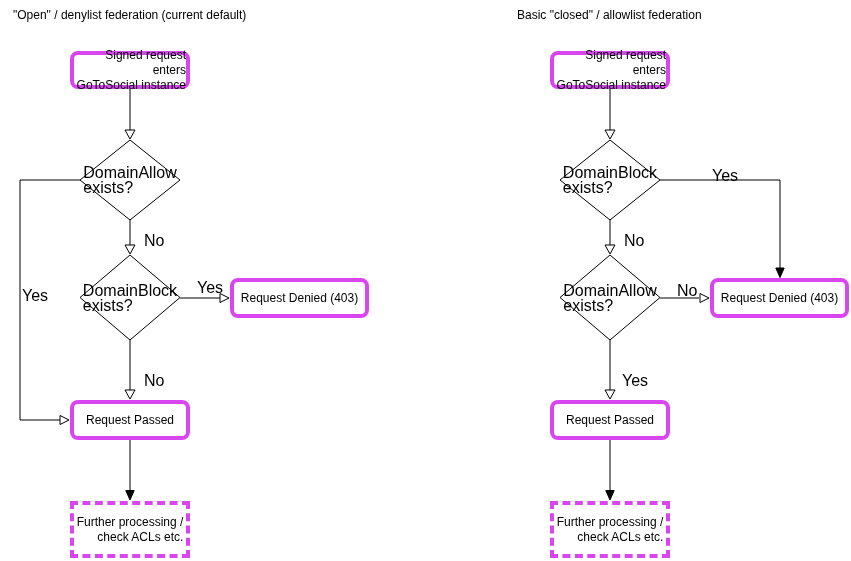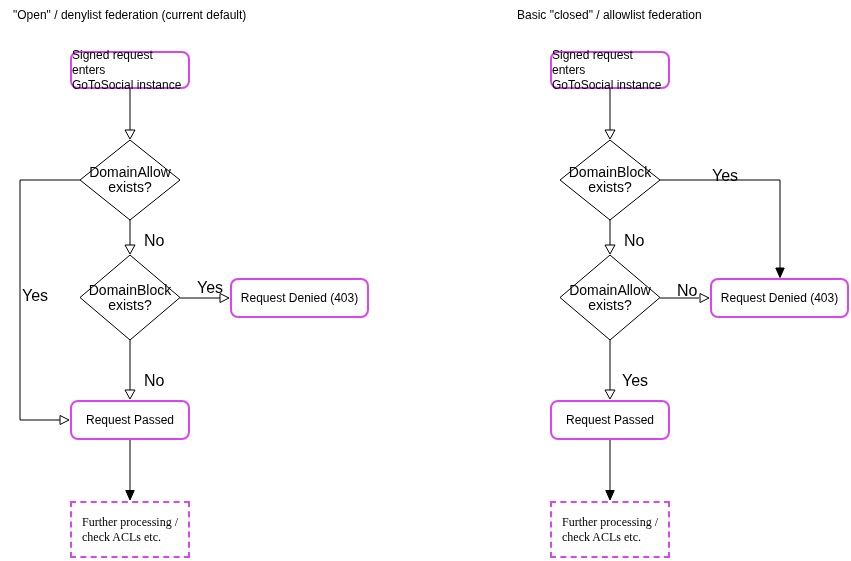--- a/index.html
+++ b/index.html
@@ -46,42 +46,41 @@
   .chart-title {
     position: absolute;
     font-size: 12px;
     line-height: 14px;
     white-space: nowrap;
   }
   .node {
     position: absolute;
     box-sizing: border-box;
     background: #ffffff;
-    border: 2px solid #d946ef;
+    border: 4px solid #d946ef;
     border-radius: 8px;
     display: flex;
     align-items: center;
     justify-content: center;
-    text-align: left;
+    text-align: right;
     font-size: 12px;
     line-height: 15px;
     white-space: pre-line;
   }
   .node.dashed {
     border-style: dashed;
     border-radius: 0;
-    font-family: Liberation Serif, serif;
   }
   .diamond-label {
     position: absolute;
     display: flex;
     align-items: center;
     justify-content: center;
-    text-align: center;
-    font-size: 14px;
+    text-align: left;
+    font-size: 16px;
     line-height: 15px;
     white-space: pre-line;
     pointer-events: none;
   }
   .edge-label {
     position: absolute;
     font-size: 16px;
     line-height: 14px;
     white-space: nowrap;
   }

